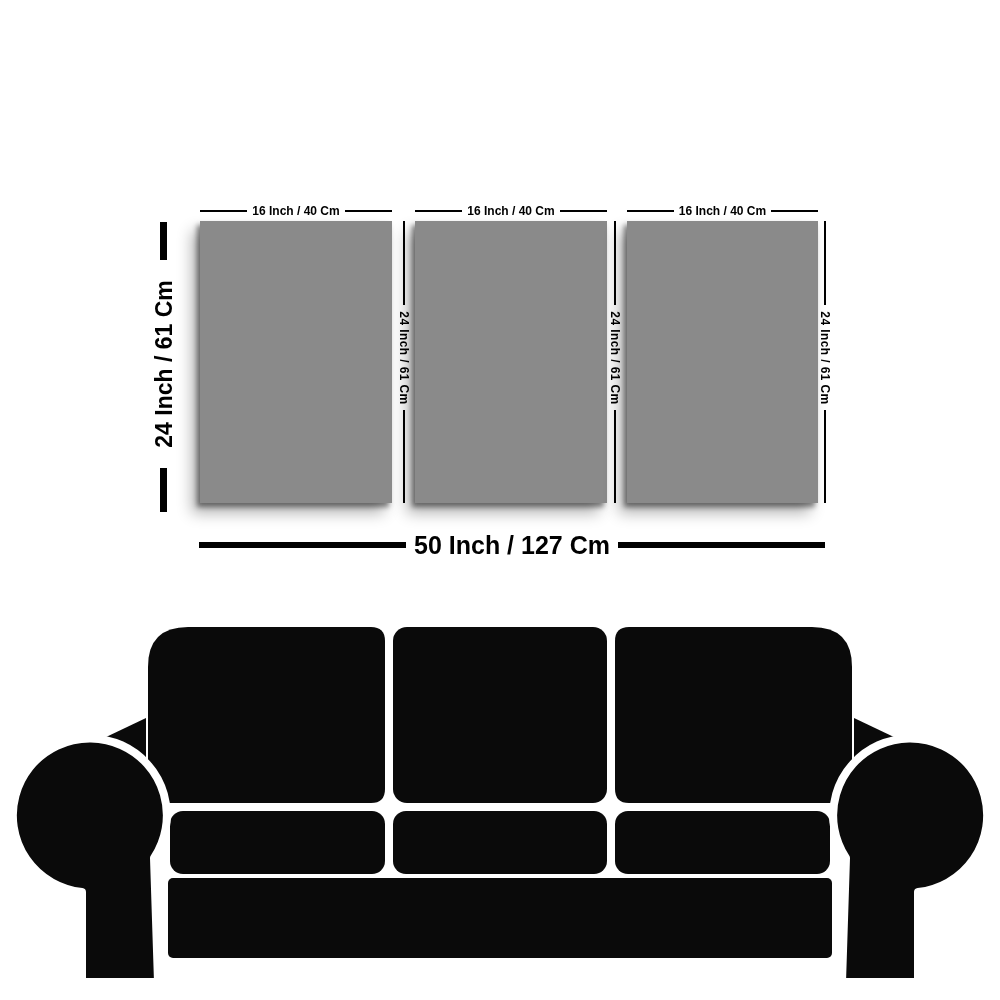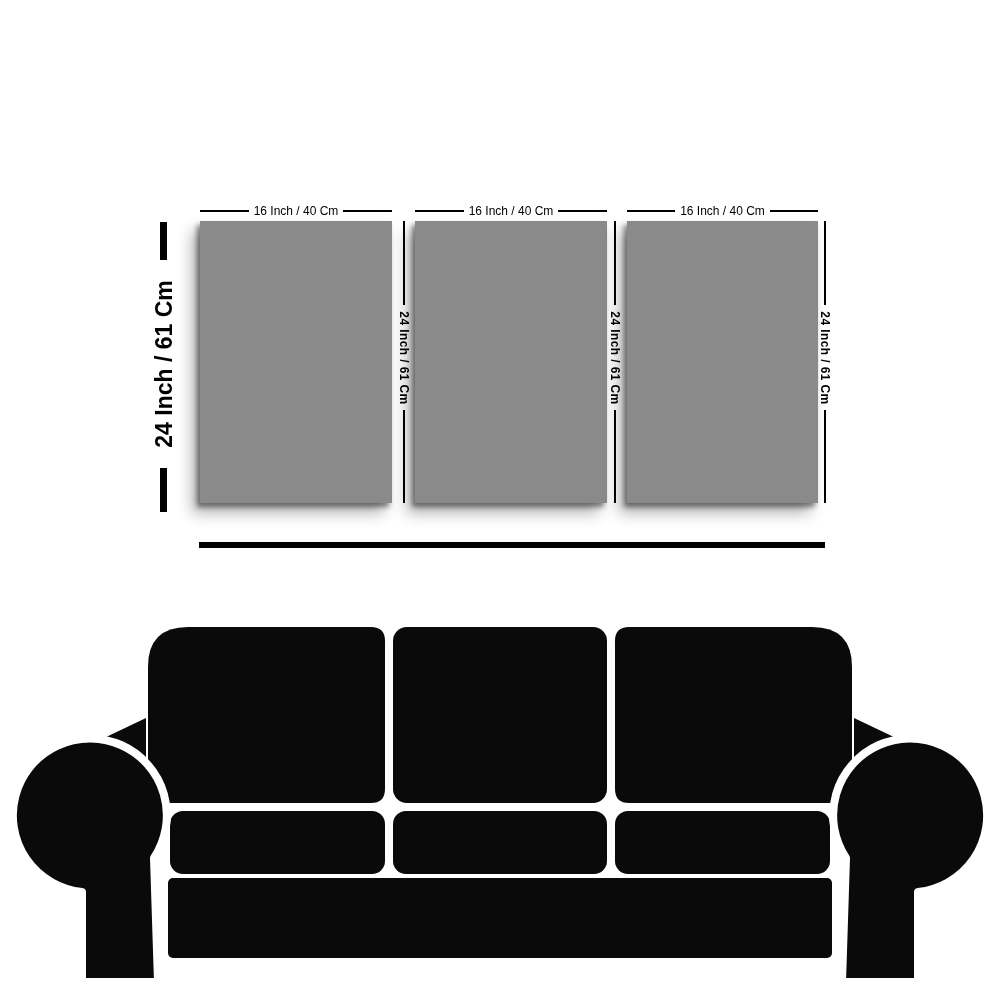--- a/index.html
+++ b/index.html
@@ -38,21 +38,21 @@
     align-items: center;
   }
   .ruler-top .line {
     flex: 1;
     height: 2px;
     background: var(--text, #000);
   }
   .ruler-top .lbl {
     padding: 0 5px;
     font-size: 12px;
-    font-weight: normal;
+    font-weight: bold;
     white-space: nowrap;
     line-height: 16px;
   }
   .ruler-top.r1 { left: 200px; width: 192px; }
   .ruler-top.r2 { left: 415px; width: 192px; }
   .ruler-top.r3 { left: 627px; width: 191px; }
 
   
   .vseg {
     position: absolute;
@@ -173,20 +173,21 @@
   <div class="vseg top" style="left:824px"></div>
   <div class="vseg bottom" style="left:824px"></div>
   <div class="vlabel" style="left:765px">24 Inch / 61 Cm</div>
 
   <div class="cap top"></div>
   <div class="cap bottom"></div>
   <div class="left-label">24 Inch / 61 Cm</div>
 
   <div class="ruler-bottom">
     <span class="bar"></span>
+    <span class="lbl">50 Inch / 127 Cm</span>
     <span class="bar"></span>
   </div>
 
   <svg class="sofa" viewBox="0 0 1000 400" aria-hidden="true">
 
     <path class="fill" d="M 148 67 Q 148 27 188 27 L 371 27 Q 385 27 385 41 L 385 189 Q 385 203 371 203 L 162 203 Q 148 203 148 189 Z"></path>
     <rect class="fill" x="393" y="27" width="214" height="176" rx="14"></rect>
     <path class="fill" d="M 852 67 Q 852 27 812 27 L 629 27 Q 615 27 615 41 L 615 189 Q 615 203 629 203 L 838 203 Q 852 203 852 189 Z"></path>
 
     <path class="fill" d="M 146 118 L 104 138 L 146 162 Z"></path>

